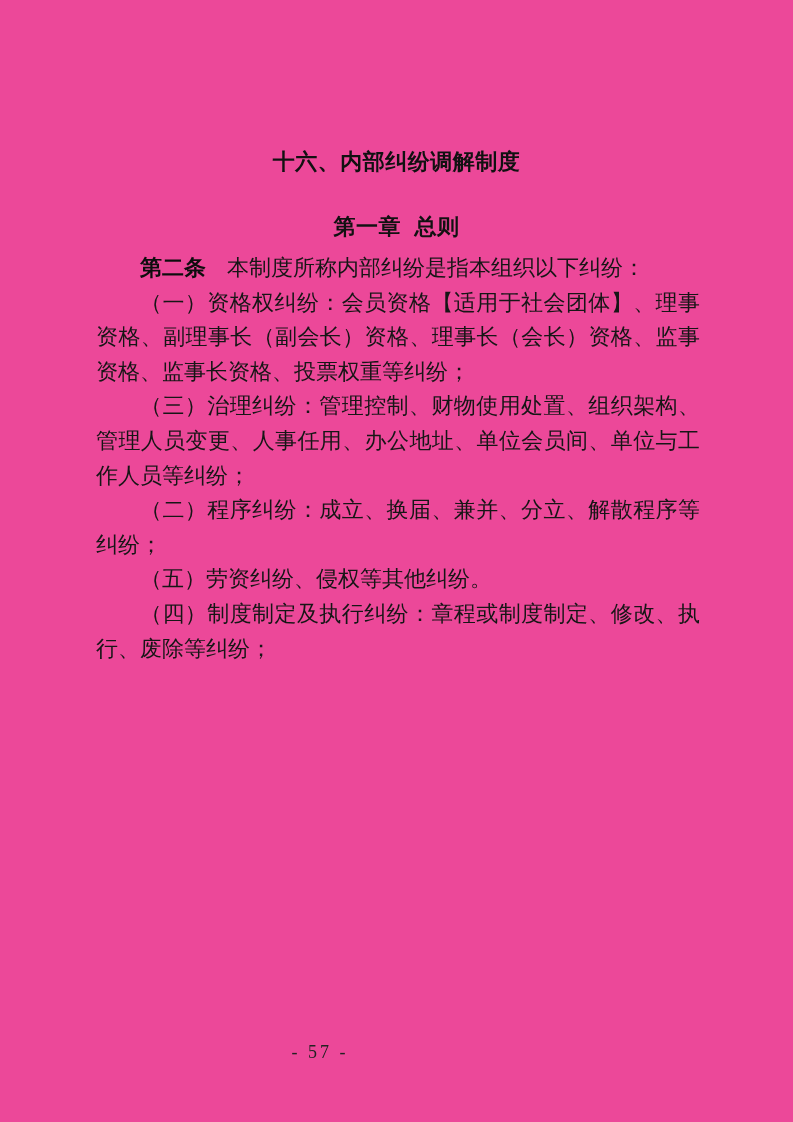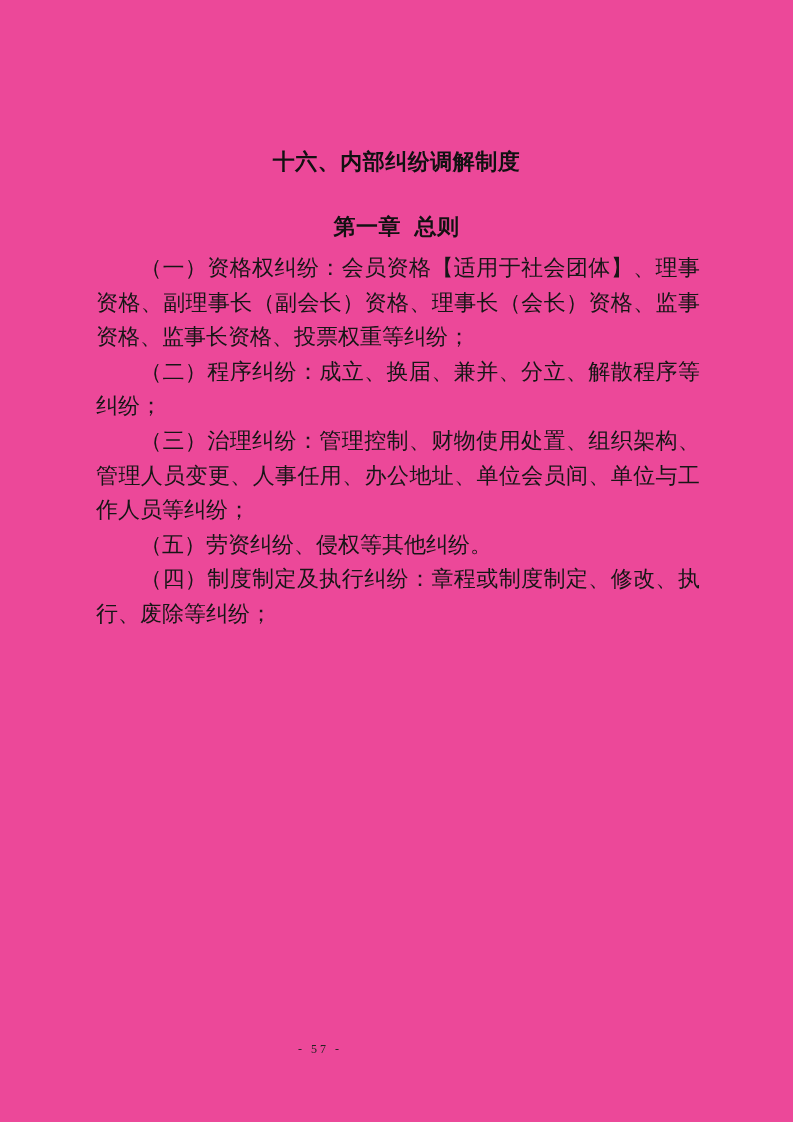--- a/index.html
+++ b/index.html
@@ -60,35 +60,36 @@
     font-weight: 700;
     margin-right: 0.95em;
     color: #0d0d0d;
   }
   .page-number {
     position: absolute;
     top: 1042px;
     left: 0;
     width: 640px;
     text-align: center;
-    font-size: 12px;
+    font-size: 18px;
     letter-spacing: 3px;
     color: #222222;
   }
 </style>
 </head>
 <body>
 
 <div class="page">
   <div class="doc-title">十六、内部纠纷调解制度</div>
 
   <div class="chapter-heading">第一章 总则</div>
 
   <div class="doc-body">
+      <p><span class="article-label">第二条</span>本制度所称内部纠纷是指本组织以下纠纷：</p>
       <p>（一）资格权纠纷：会员资格【适用于社会团体】、理事资格、副理事长（副会长）资格、理事长（会长）资格、监事资格、监事长资格、投票权重等纠纷；</p>
+      <p>（三）治理纠纷：管理控制、财物使用处置、组织架构、管理人员变更、人事任用、办公地址、单位会员间、单位与工作人员等纠纷；</p>
       <p>（二）程序纠纷：成立、换届、兼并、分立、解散程序等纠纷；</p>
-      <p>（三）治理纠纷：管理控制、财物使用处置、组织架构、管理人员变更、人事任用、办公地址、单位会员间、单位与工作人员等纠纷；</p>
       <p>（五）劳资纠纷、侵权等其他纠纷。</p>
       <p>（四）制度制定及执行纠纷：章程或制度制定、修改、执行、废除等纠纷；</p>
     </div>
 
   <div class="page-number">- 57 -</div>
 </div>
 
 </body></html>

